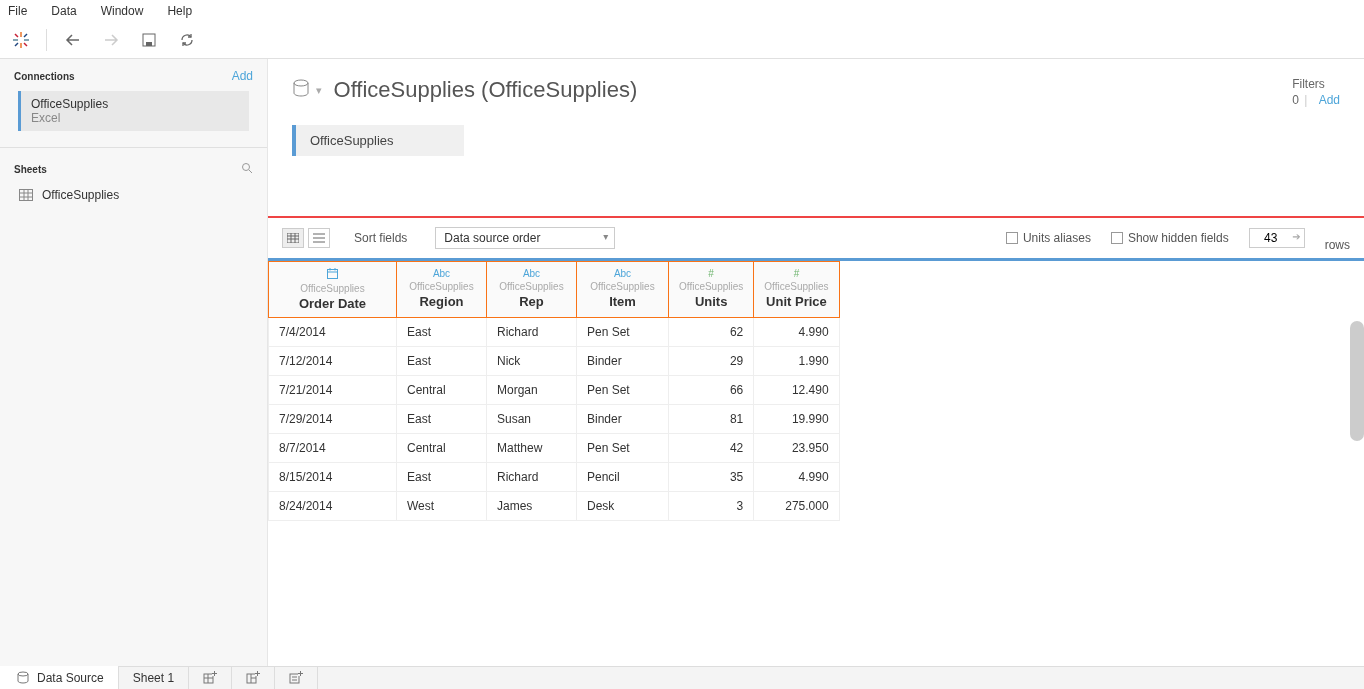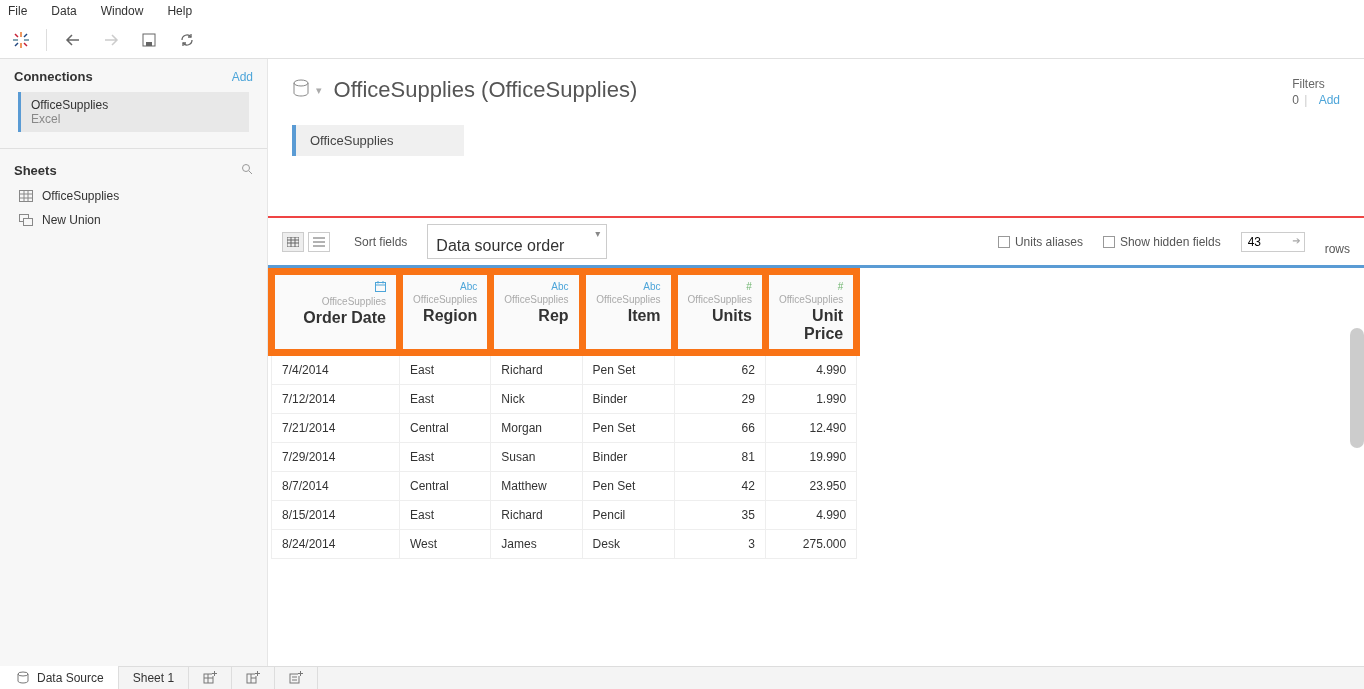--- a/index.html
+++ b/index.html
@@ -17,21 +17,21 @@
 .tb-btn { width: 24px; height: 24px; display: flex; align-items: center; justify-content: center; color: #666; cursor: pointer; }
 .tb-btn.disabled { color: #ccc; }
 
 
 .main { flex: 1; display: flex; overflow: hidden; }
 
 
 .sidebar { width: 268px; background: #f7f7f7; border-right: 1px solid #e6e6e6; display: flex; flex-direction: column; }
 .side-section { padding: 10px 14px 6px; }
 .side-hdr { display: flex; justify-content: space-between; align-items: center; margin-bottom: 8px; }
-.side-hdr-title { font-weight: 600; font-size: 13px; color: #333; }
+.side-hdr-title { font-weight: 600; font-size: 10px; color: #333; }
 .side-add { color: #4da5d9; font-size: 12px; cursor: pointer; }
 .conn-item { background: #e8e8e8; border-left: 3px solid #5a9bd4; padding: 6px 10px; margin: 0 4px 6px 4px; }
 .conn-name { font-size: 12px; color: #333; }
 .conn-sub { font-size: 12px; color: #888; }
 .side-sep { height: 1px; background: #e0e0e0; margin: 4px 0; }
 .sheets-hdr { display: flex; justify-content: space-between; align-items: center; padding: 0 0 6px; }
 .search-ico { color: #999; font-size: 12px; }
 .sheet-item { display: flex; align-items: center; gap: 8px; padding: 5px 4px; cursor: pointer; }
 .sheet-ico { width: 16px; height: 12px; display: inline-flex; align-items: center; justify-content: center; }
 .sheet-ico svg { display: block; }
@@ -49,39 +49,39 @@
 
 .join-area { padding: 10px 24px 60px; }
 .join-pill { display: inline-flex; align-items: center; background: #f0f0f0; border-left: 4px solid #5a9bd4; padding: 8px 70px 8px 14px; font-size: 13px; color: #444; }
 
 
 .grid-ctrl { display: flex; align-items: center; padding: 6px 14px; gap: 20px; border-top: 2px solid #ef4444; background: #fff; }
 .view-toggle { display: flex; gap: 4px; }
 .vt-btn { width: 22px; height: 20px; border: 1px solid #ccc; background: #fff; display: flex; align-items: center; justify-content: center; font-size: 11px; cursor: pointer; }
 .vt-btn.active { background: #eee; }
 .sort-lbl { font-size: 12px; color: #555; margin-left: 4px; }
-.sort-sel { border: 1px solid #ccc; padding: 12px 22px 3px 8px; font-size: 16px; background: #fff; position: relative; min-width: 180px; cursor: pointer; }
+.sort-sel { border: 1px solid #ccc; padding: 3px 22px 3px 8px; font-size: 12px; background: #fff; position: relative; min-width: 180px; cursor: pointer; margin-left: 8px; }
 .sort-sel::after { content: "▾"; position: absolute; right: 6px; top: 3px; color: #888; font-size: 10px; }
 .spacer { flex: 1; }
 .chk { display: flex; align-items: center; gap: 5px; font-size: 12px; color: #555; }
 .chk-box { width: 12px; height: 12px; border: 1px solid #999; background: #fff; }
-.rows-input { width: 64px; border: 1px solid #ccc; padding: 2px 18px 2px 6px; font-size: 12px; position: relative; }
+.rows-input { width: 56px; border: 1px solid #ccc; padding: 2px 18px 2px 6px; font-size: 12px; position: relative; text-align: center; }
 .rows-wrap { position: relative; display: inline-block; }
 .rows-arrow { position: absolute; right: 4px; top: 3px; color: #aaa; font-size: 10px; }
 .rows-lbl { font-size: 12px; color: #555; margin-top: 14px; }
 
 
 .grid-wrap { flex: 1; overflow: auto; border-top: 3px solid #5a9bd4; position: relative; }
 .grid { border-collapse: collapse; font-size: 12px; }
-.grid th { background: #fafafa; border: 7px solid #f97316; padding: 6px 10px 6px 10px; text-align: right; vertical-align: top; font-weight: 400; }
+.grid th { background: #fafafa; border: 1px solid #f97316; padding: 6px 10px 6px 10px; text-align: center; vertical-align: top; font-weight: 400; }
 .grid th .type-ico { font-size: 10px; color: #4da5d9; display: block; }
 .grid th.num .type-ico { color: #6fb56f; }
 .grid th.date .type-ico { color: #4da5d9; }
 .grid th .src { font-size: 10px; color: #aaa; display: block; margin: 2px 0; }
-.grid th .fld { font-weight: 600; color: #333; font-size: 16px; }
+.grid th .fld { font-weight: 600; color: #333; font-size: 13px; }
 .grid td { border: 1px solid #eee; padding: 7px 10px; white-space: nowrap; }
 .grid td.num { text-align: right; }
 .col-date { width: 128px; }
 .col-str { width: 90px; }
 .col-item { width: 92px; }
 .col-num { width: 82px; }
 
 .vscroll { position: absolute; right: 0; top: 60px; width: 14px; height: 120px; background: #ccc; border-radius: 7px; }
 
 
@@ -170,29 +170,20 @@
           <span class="sheet-ico">
             <svg width="14" height="12" viewBox="0 0 14 12">
                 <rect x="0.5" y="0.5" width="13" height="11" stroke="#888" fill="none"></rect>
                 <line x1="0" y1="4" x2="14" y2="4" stroke="#888"></line>
                 <line x1="0" y1="8" x2="14" y2="8" stroke="#888"></line>
                 <line x1="5" y1="0" x2="5" y2="12" stroke="#888"></line>
                 <line x1="9" y1="0" x2="9" y2="12" stroke="#888"></line>
               </svg>
           </span>
           <span>OfficeSupplies</span>
-        </div>
-        <div class="sheet-item">
-          <span class="sheet-ico">
-            <svg width="14" height="12" viewBox="0 0 14 12">
-                <rect x="0.5" y="0.5" width="9" height="7" stroke="#888" fill="none"></rect>
-                <rect x="4.5" y="4.5" width="9" height="7" stroke="#888" fill="#f7f7f7"></rect>
-              </svg>
-          </span>
-          <span>New Union</span>
         </div>
       </div>
     </div>
 
     <div class="canvas">
       <div class="canvas-top">
         <div class="ds-title-wrap">
           <span class="ds-icon">
             <svg width="18" height="20" viewBox="0 0 18 20">
                 <ellipse cx="9" cy="4" rx="7" ry="3" stroke="#888" fill="none"></ellipse>

